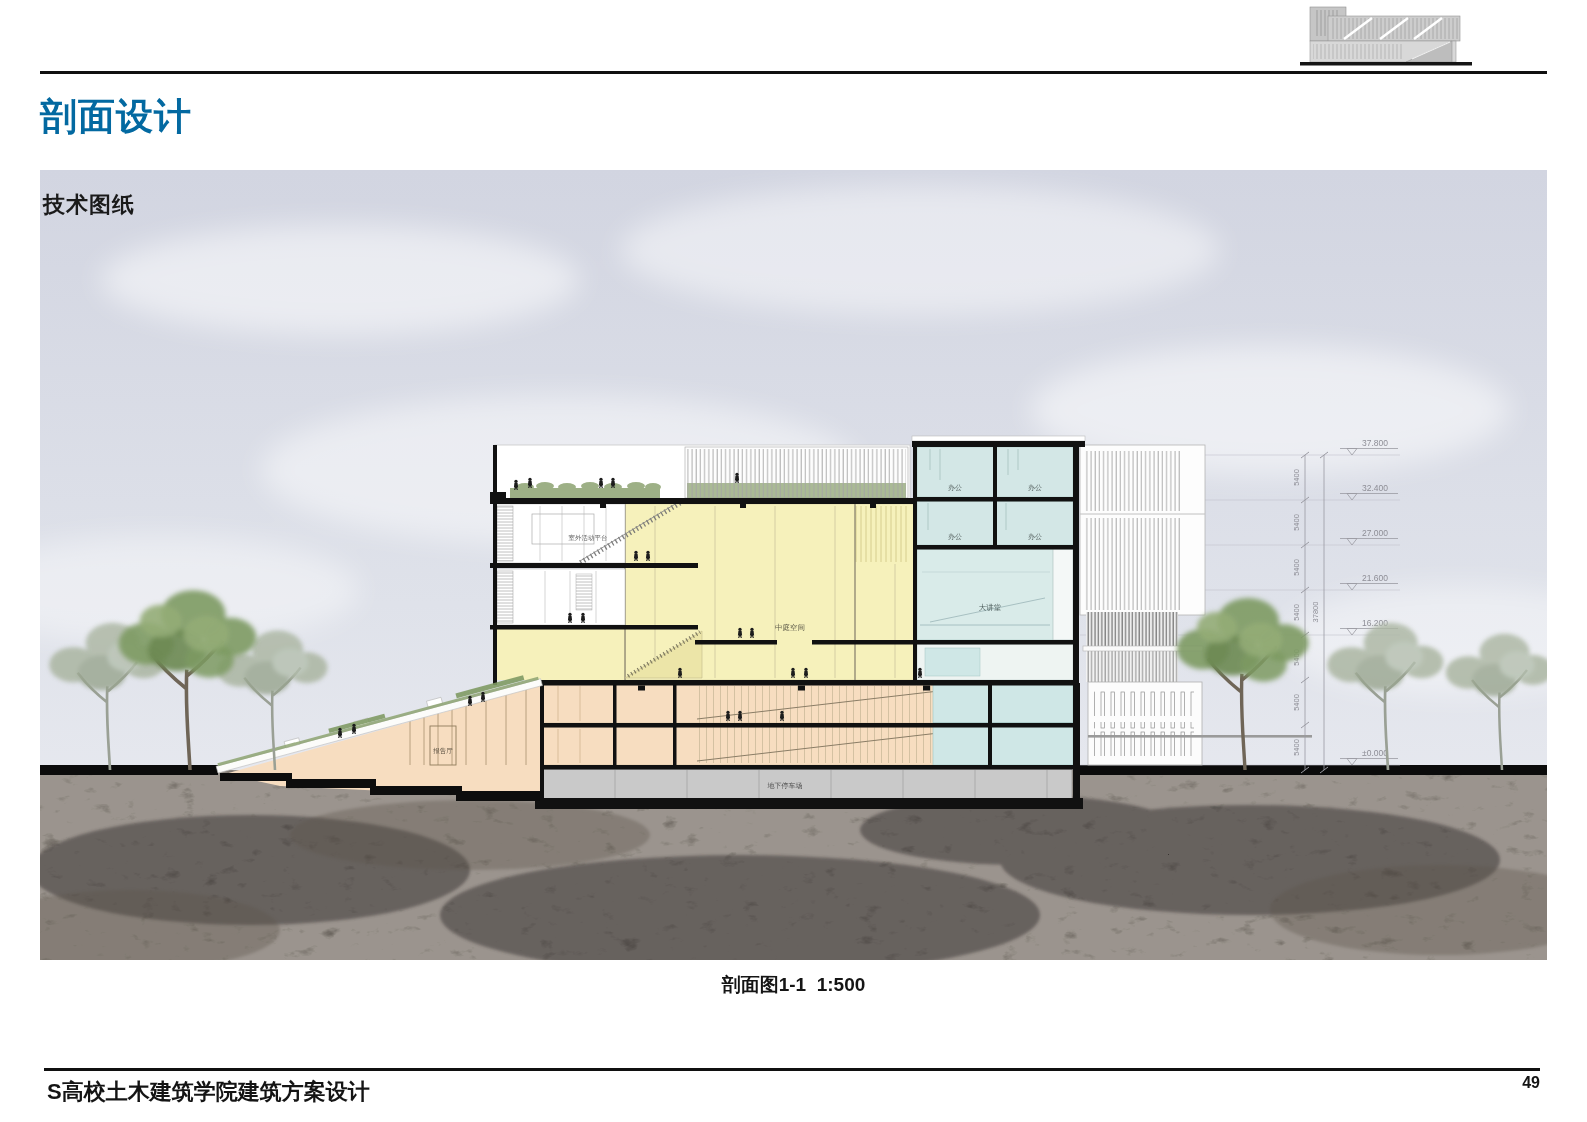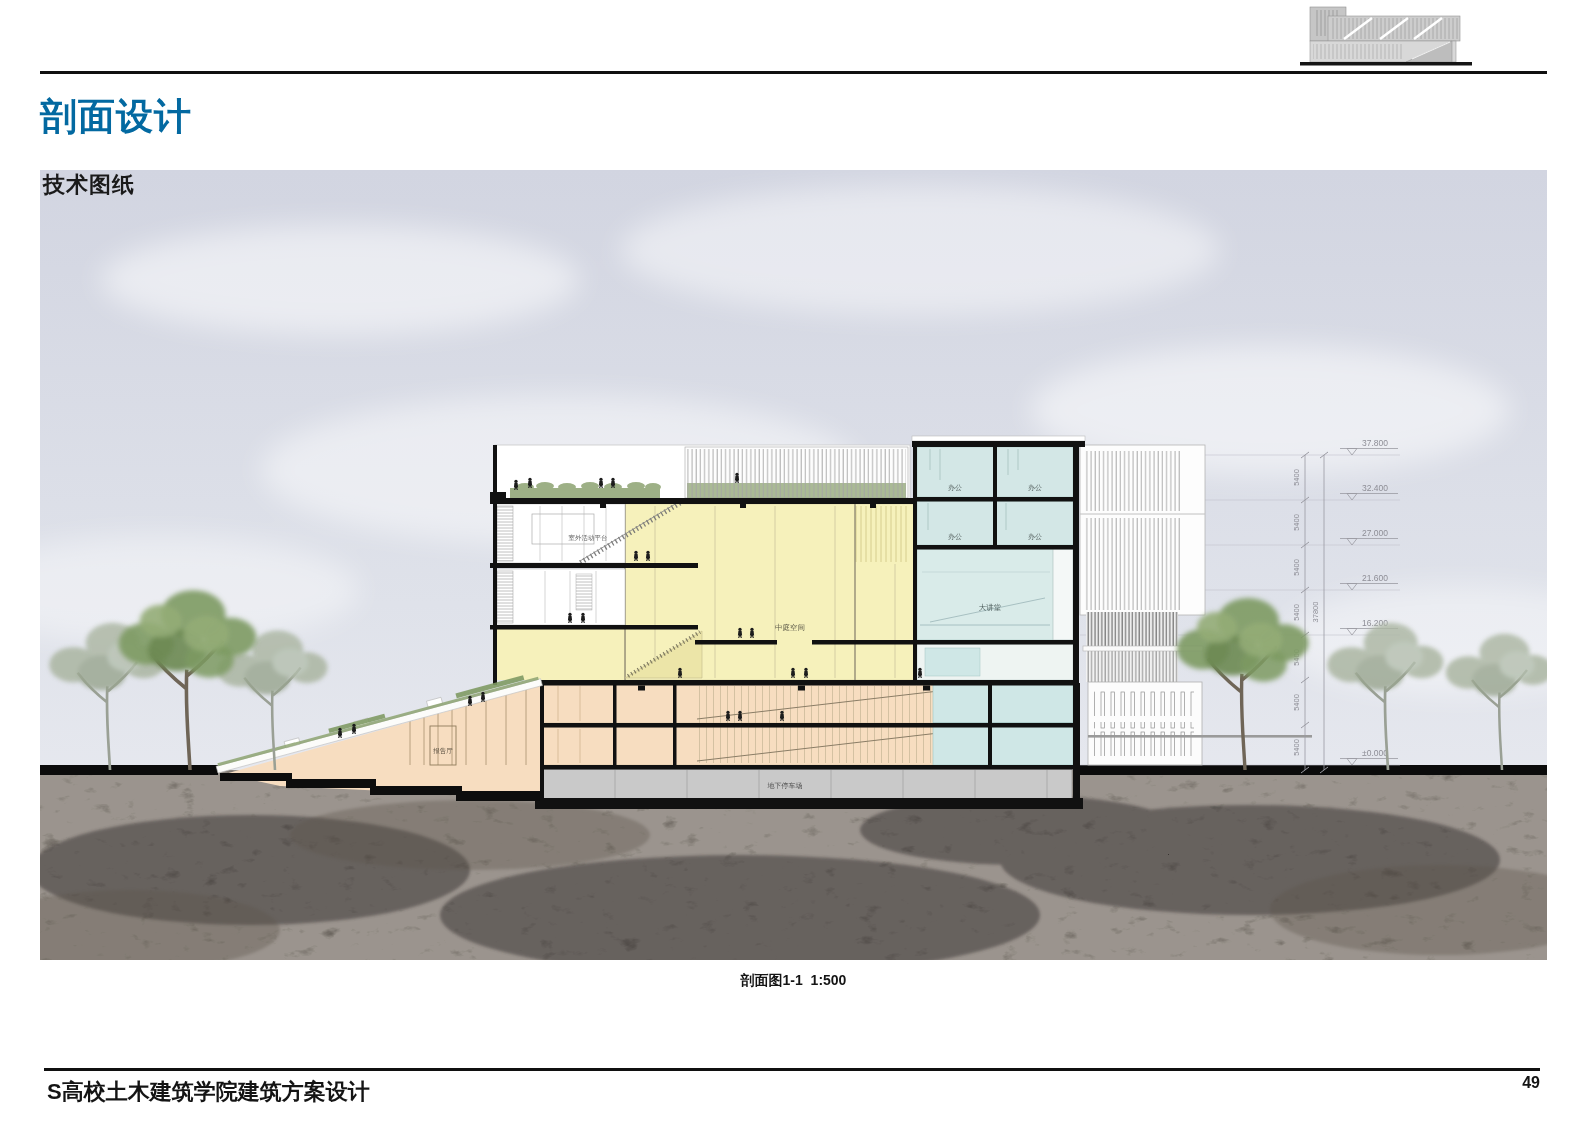--- a/index.html
+++ b/index.html
@@ -5,23 +5,23 @@
   html,body{margin:0;padding:0;}
   body{
     width:1587px;height:1122px;position:relative;background:#ffffff;
     font-family:"Liberation Sans", sans-serif;color:#111;overflow:hidden;
   }
   .top-rule{position:absolute;left:40px;right:40px;top:71px;height:3px;background:#101010;}
   .thumb{position:absolute;left:1300px;top:2px;width:172px;height:70px;}
   .page-title{position:absolute;left:40px;top:92px;font-size:37px;font-weight:600;letter-spacing:1px;color:#0369a1;}
   .drawing-wrap{position:absolute;left:40px;top:170px;width:1507px;height:790px;}
   .drawing-wrap svg{display:block;}
-  .sub-title{position:absolute;left:3px;top:0;font-size:22px;font-weight:600;color:#1a1a1a;letter-spacing:1px;}
+  .sub-title{position:absolute;left:3px;top:20px;font-size:22px;font-weight:600;color:#1a1a1a;letter-spacing:1px;}
   .caption{position:absolute;left:40px;top:972px;width:1507px;text-align:center;
-           font-size:14px;font-weight:600;color:#151515;white-space:pre;}
+           font-size:19px;font-weight:600;color:#151515;white-space:pre;}
   .footer-rule{position:absolute;left:44px;right:47px;top:1068px;height:3px;background:#101010;}
   .footer-text{position:absolute;left:47px;top:1077px;font-size:22px;font-weight:700;color:#141414;}
   .page-num{position:absolute;right:47px;top:1074px;font-size:16px;font-weight:700;color:#141414;}
   svg text{font-family:"Liberation Sans", sans-serif;}
 </style>
 </head>
 <body>
 
 <div class="thumb">
   <svg width="172" height="70" viewBox="0 0 172 70">

